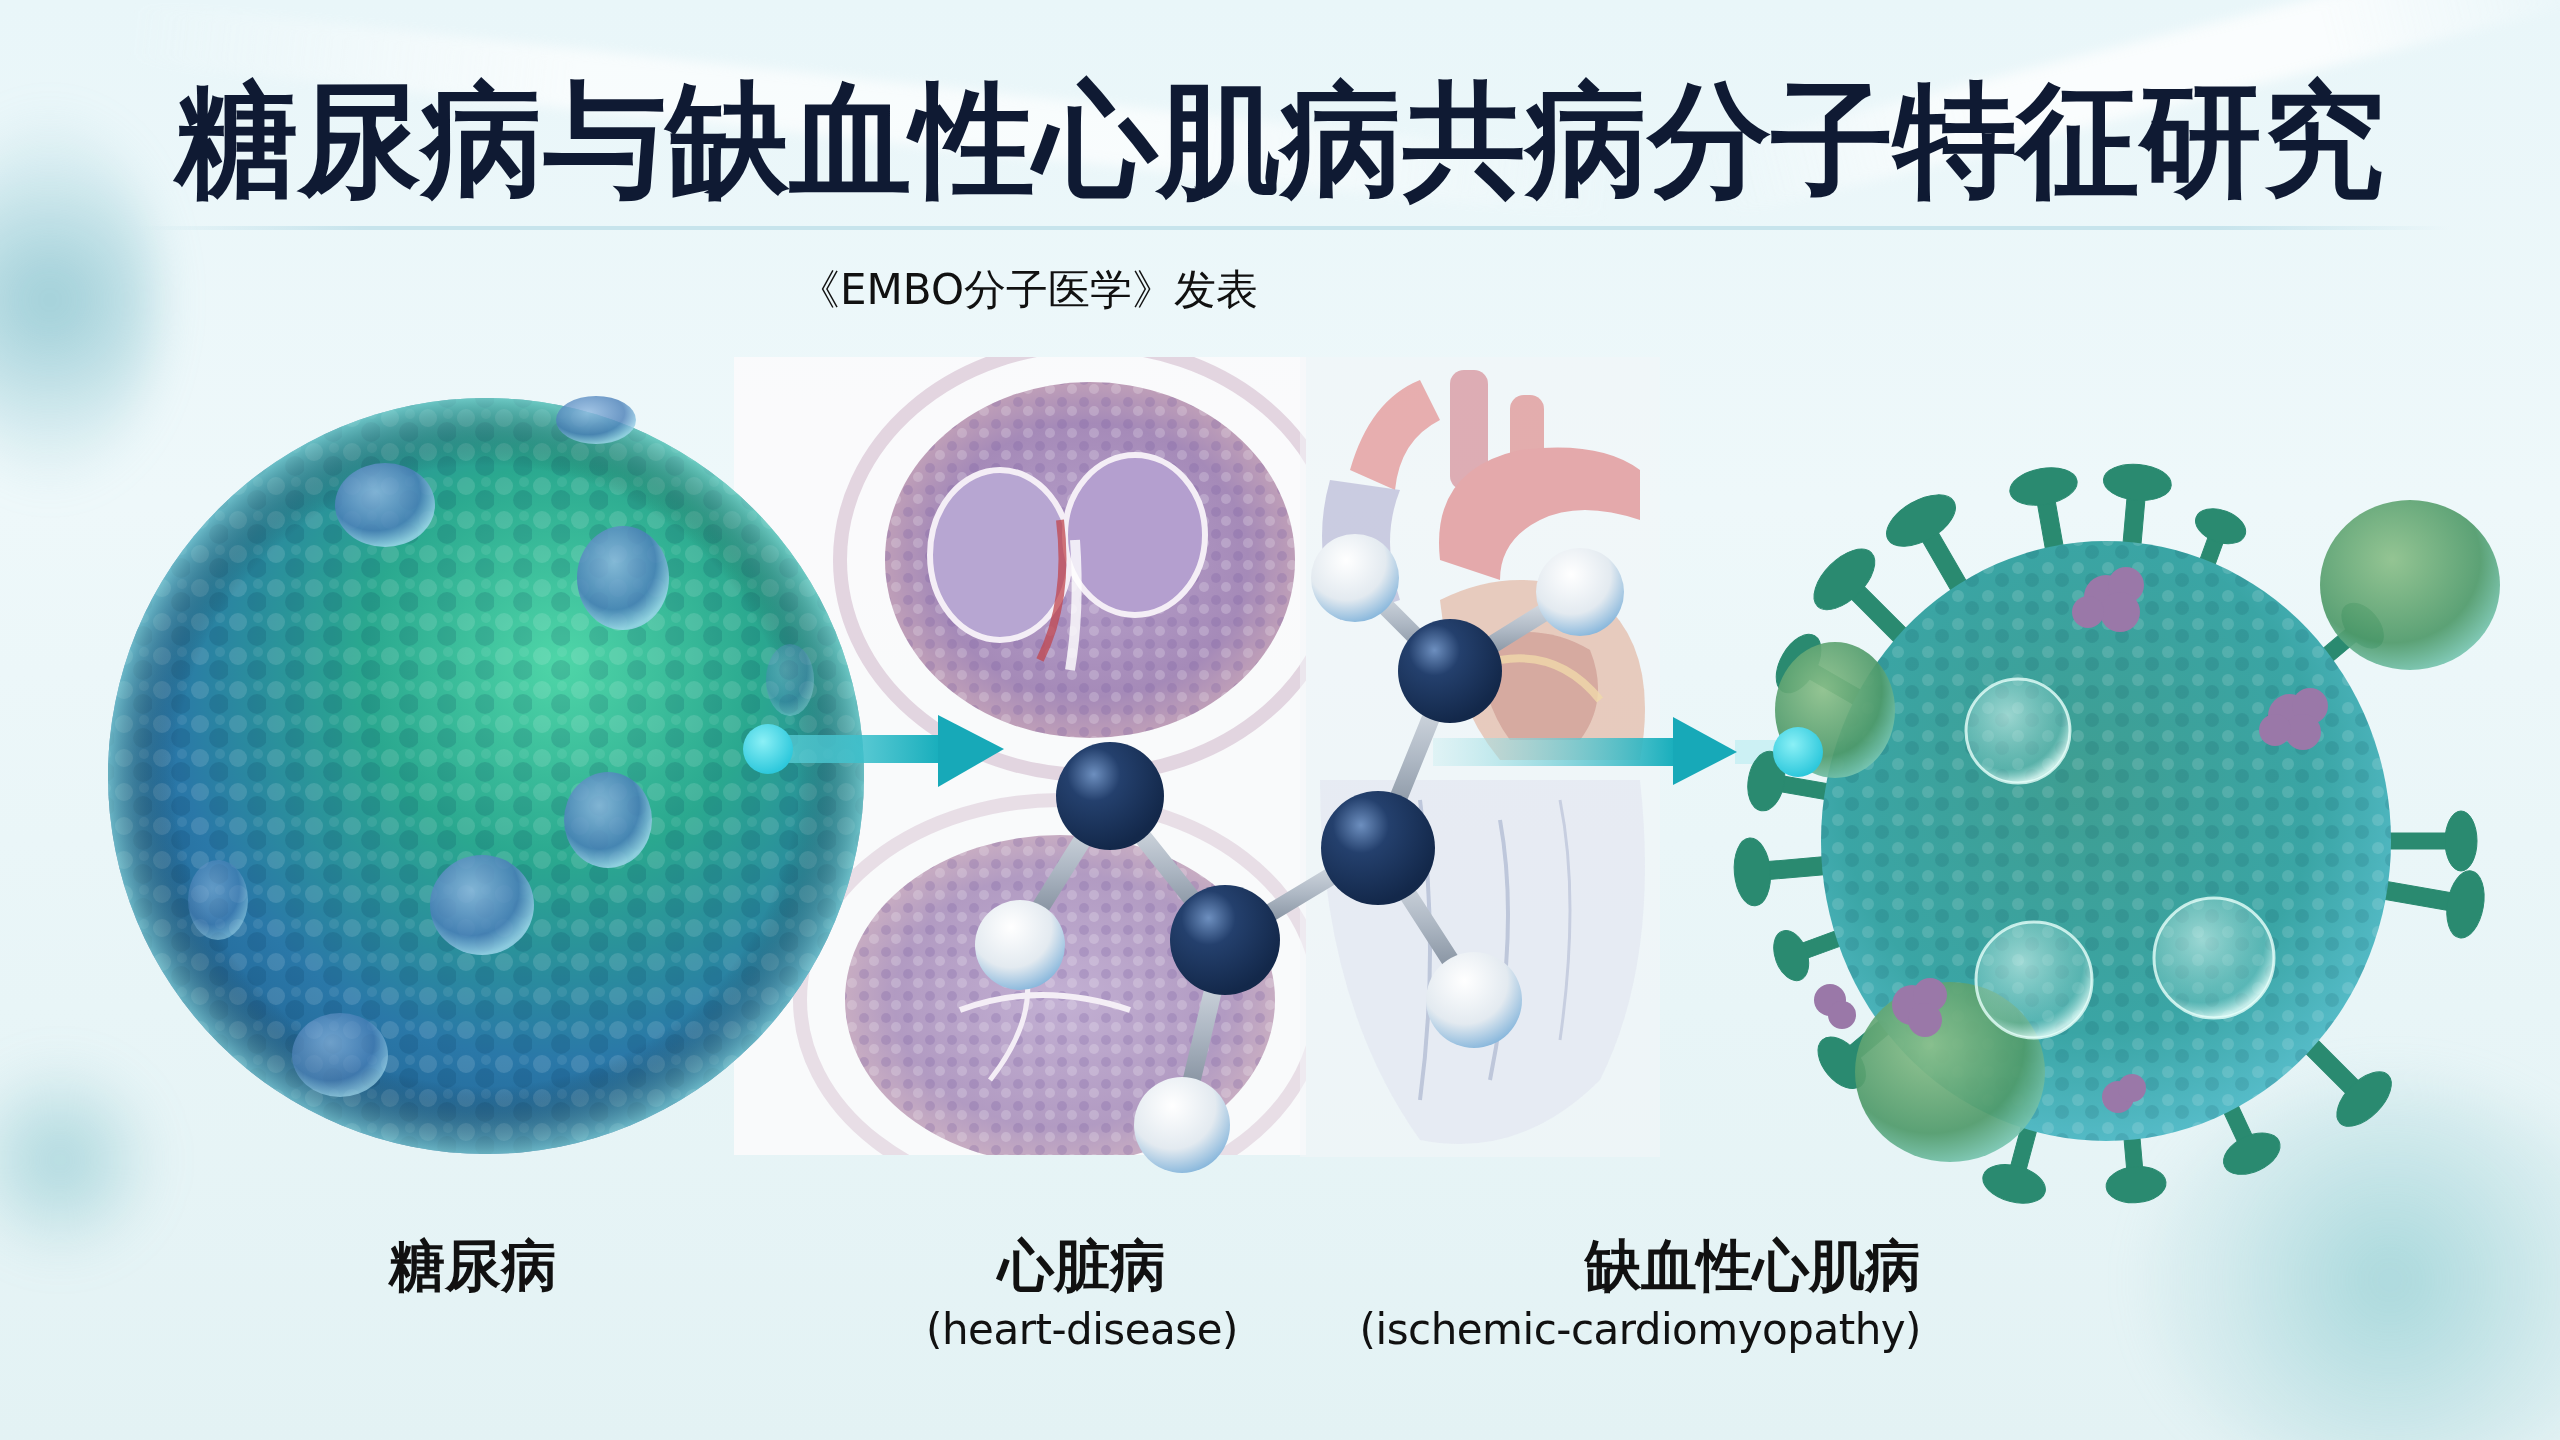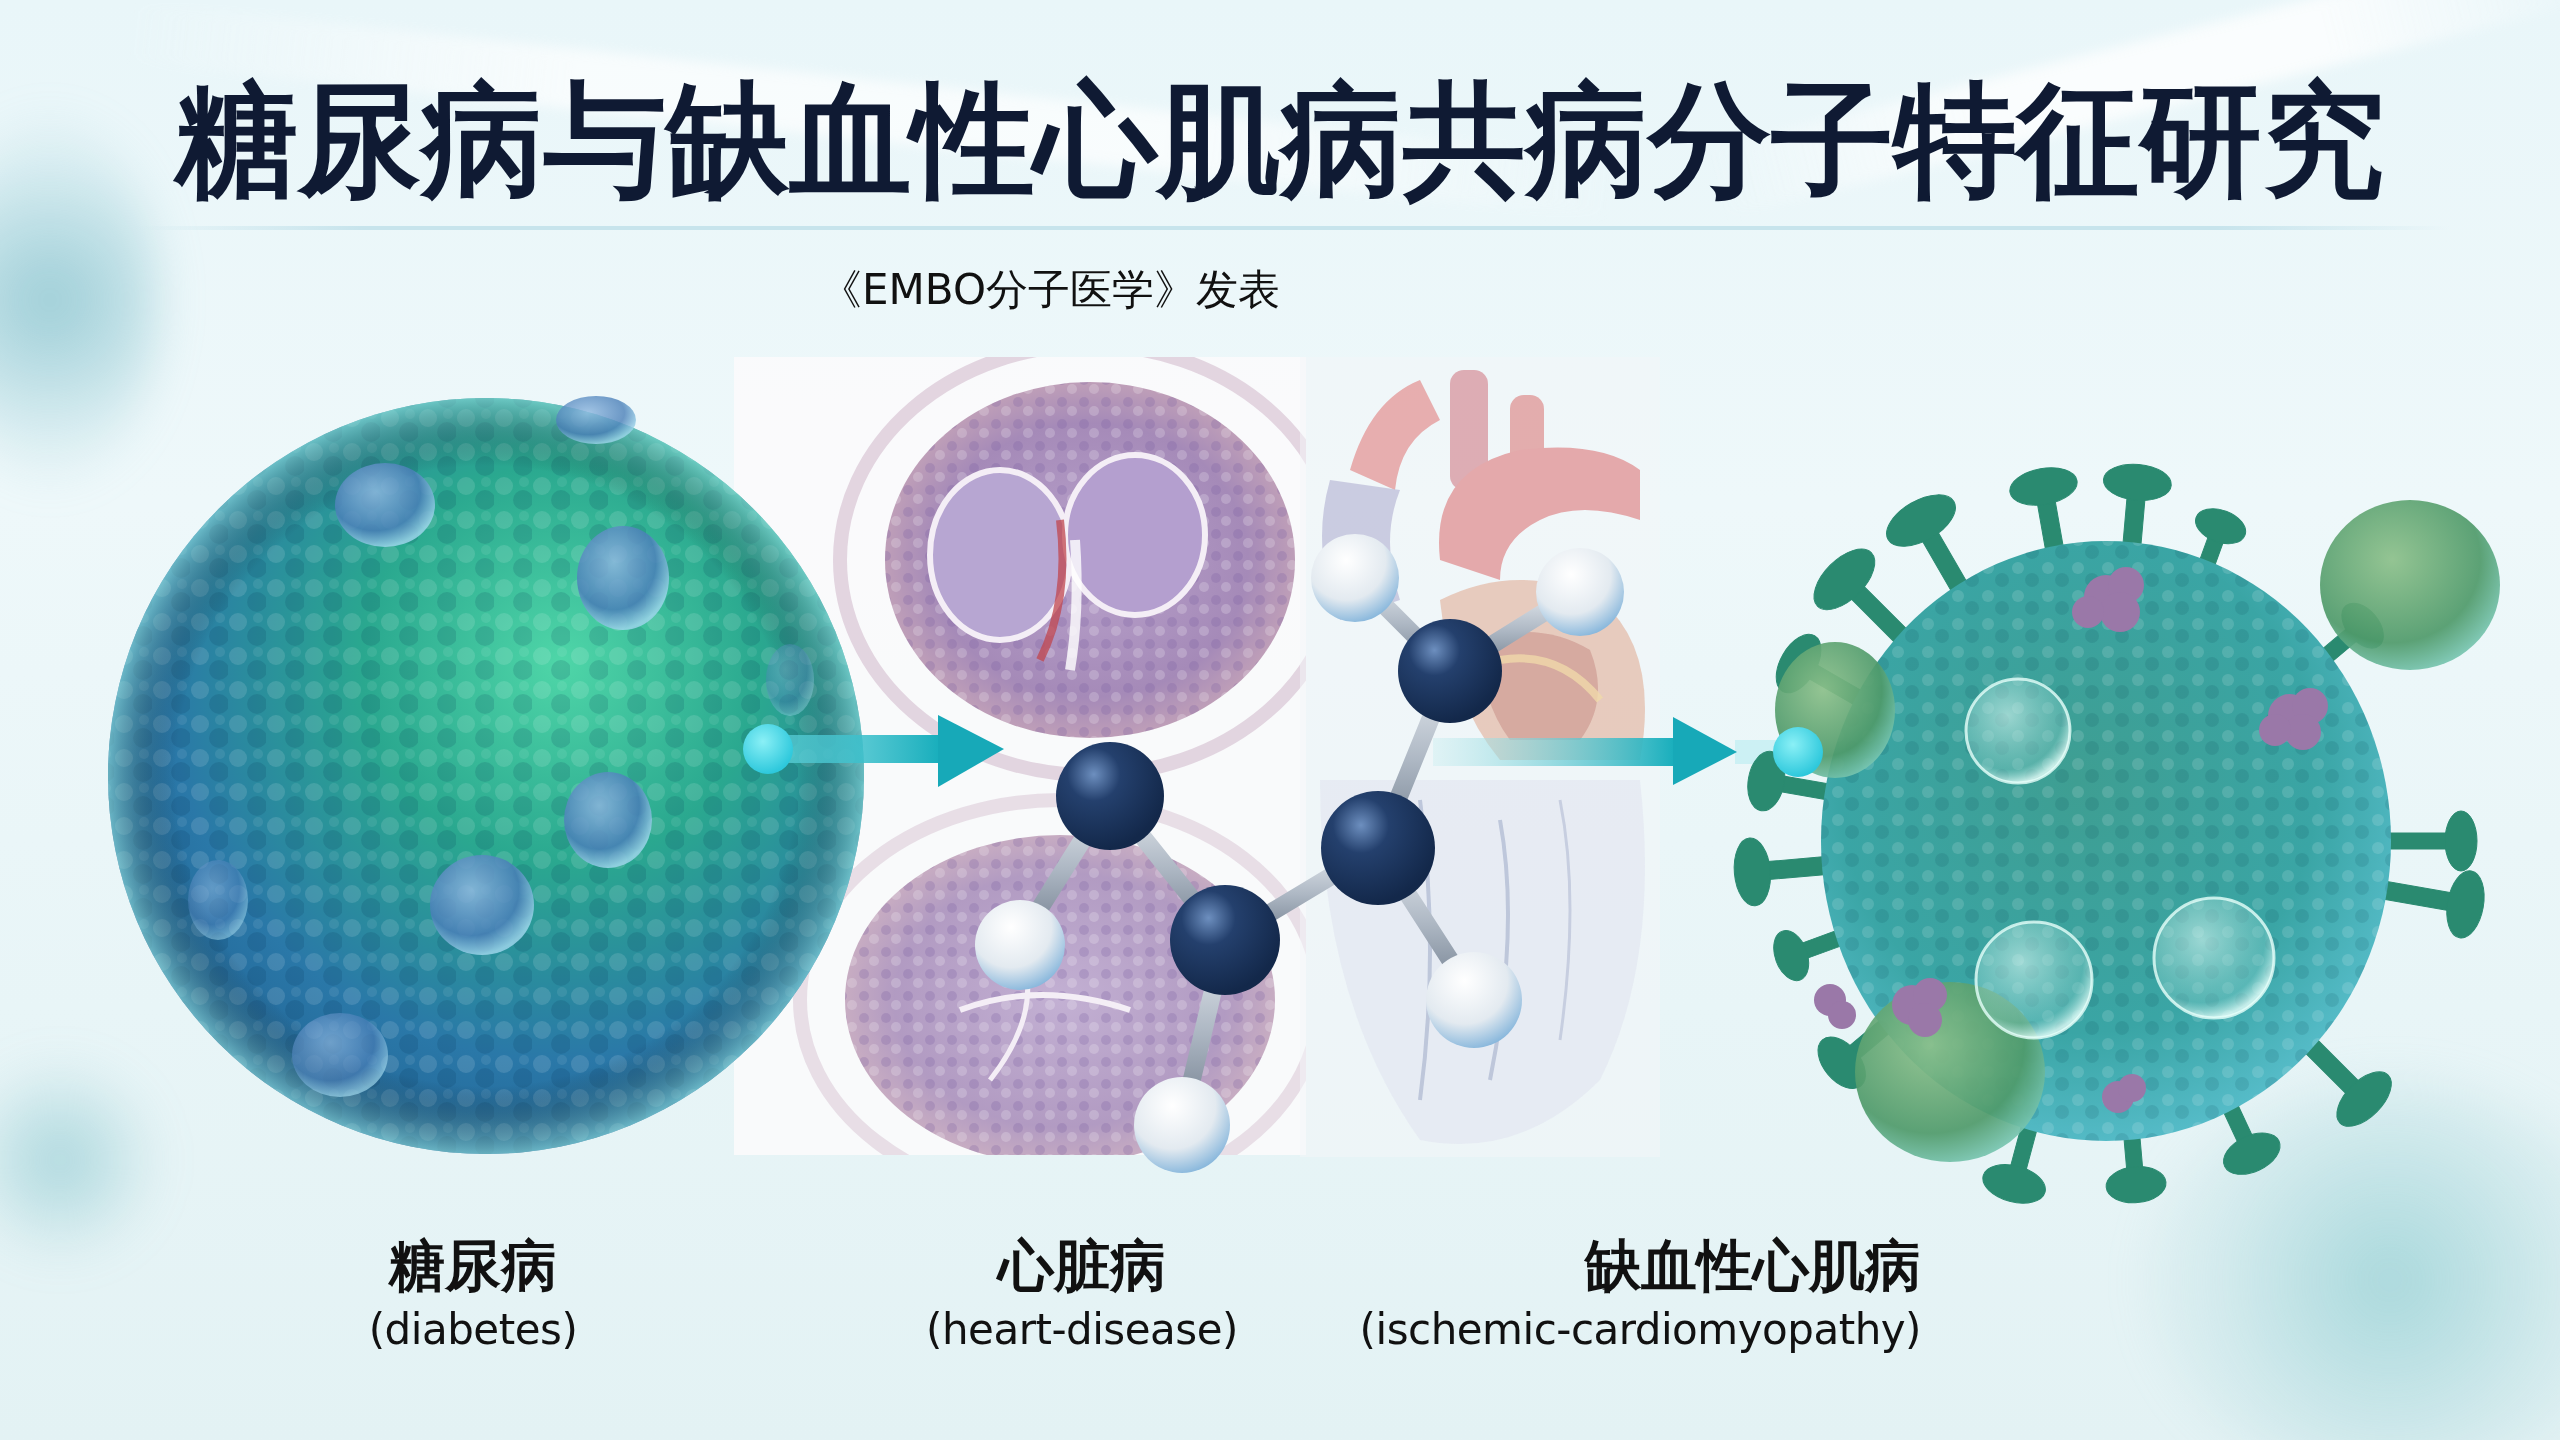--- a/index.html
+++ b/index.html
@@ -17,21 +17,21 @@
     font-family: "DejaVu Sans", sans-serif; font-weight: 700; font-size: 124px;
     line-height: 140px; color: #0f1a33; letter-spacing: 0px;
     transform: scaleX(0.99); white-space: nowrap;
   }
   .divider {
     position: absolute; left: 130px; top: 226px; width: 2320px; height: 4px;
     background: linear-gradient(90deg, rgba(180,220,230,0) 0%, #c7e4ec 10%, #c7e4ec 90%, rgba(180,220,230,0) 100%);
   }
   .subtitle {
     position: absolute; left: 0; top: 262px; width: 2056px; text-align: center;
-    font-family: "DejaVu Sans", sans-serif; font-size: 42px; line-height: 56px; color: #111; white-space: nowrap; padding-left: 22px;
+    font-family: "DejaVu Sans", sans-serif; font-size: 42px; line-height: 56px; color: #111; white-space: nowrap;
   }
   .label {
     position: absolute; top: 1222px; width: 700px; text-align: center; color: #111;
   }
   .label .zh { font-family: "DejaVu Sans", sans-serif; font-weight: 700; font-size: 56px; line-height: 72px; white-space: nowrap; margin-top: 8px; }
   .label .en { font-family: "DejaVu Sans", sans-serif; font-size: 42px; line-height: 56px; white-space: nowrap; letter-spacing: -0.5px; }
 
   svg { position: absolute; overflow: visible; }
 </style>
 </head>
@@ -324,21 +324,20 @@
       <circle cx="2118" cy="1097" r="16"></circle>
         <circle cx="2132" cy="1088" r="14"></circle>
     </g>
 
     <circle cx="1798" cy="752" r="25" fill="url(#dot)"></circle>
   </g>
 </svg>
 
 <div class="label" style="left:123px;">
   <div class="zh">糖尿病</div>
-  <div class="en">(diabetes)</div>
 </div>
 <div class="label" style="left:732px;">
   <div class="zh">心脏病</div>
   <div class="en">(heart-disease)</div>
 </div>
 <div class="label" style="left:1221px;text-align:right;">
   <div class="zh">缺血性心肌病</div>
   <div class="en">(ischemic-cardiomyopathy)</div>
 </div>
 <div class="label" style="left:1794px;">

